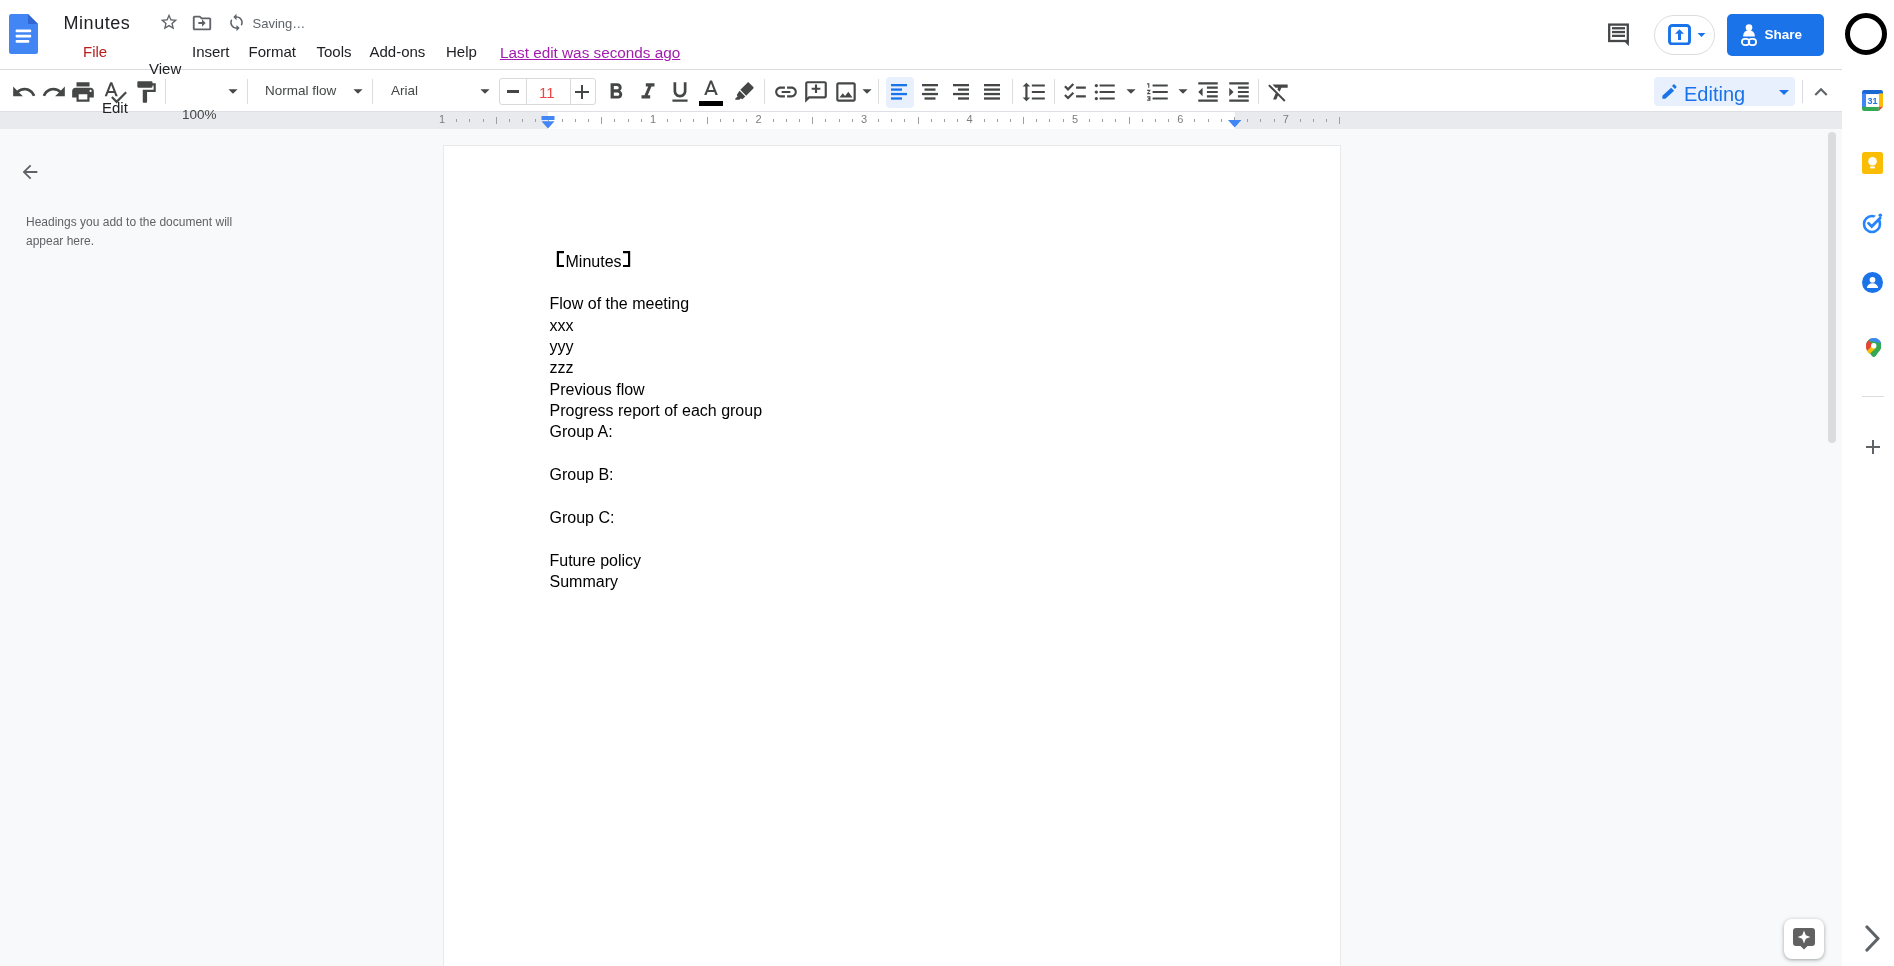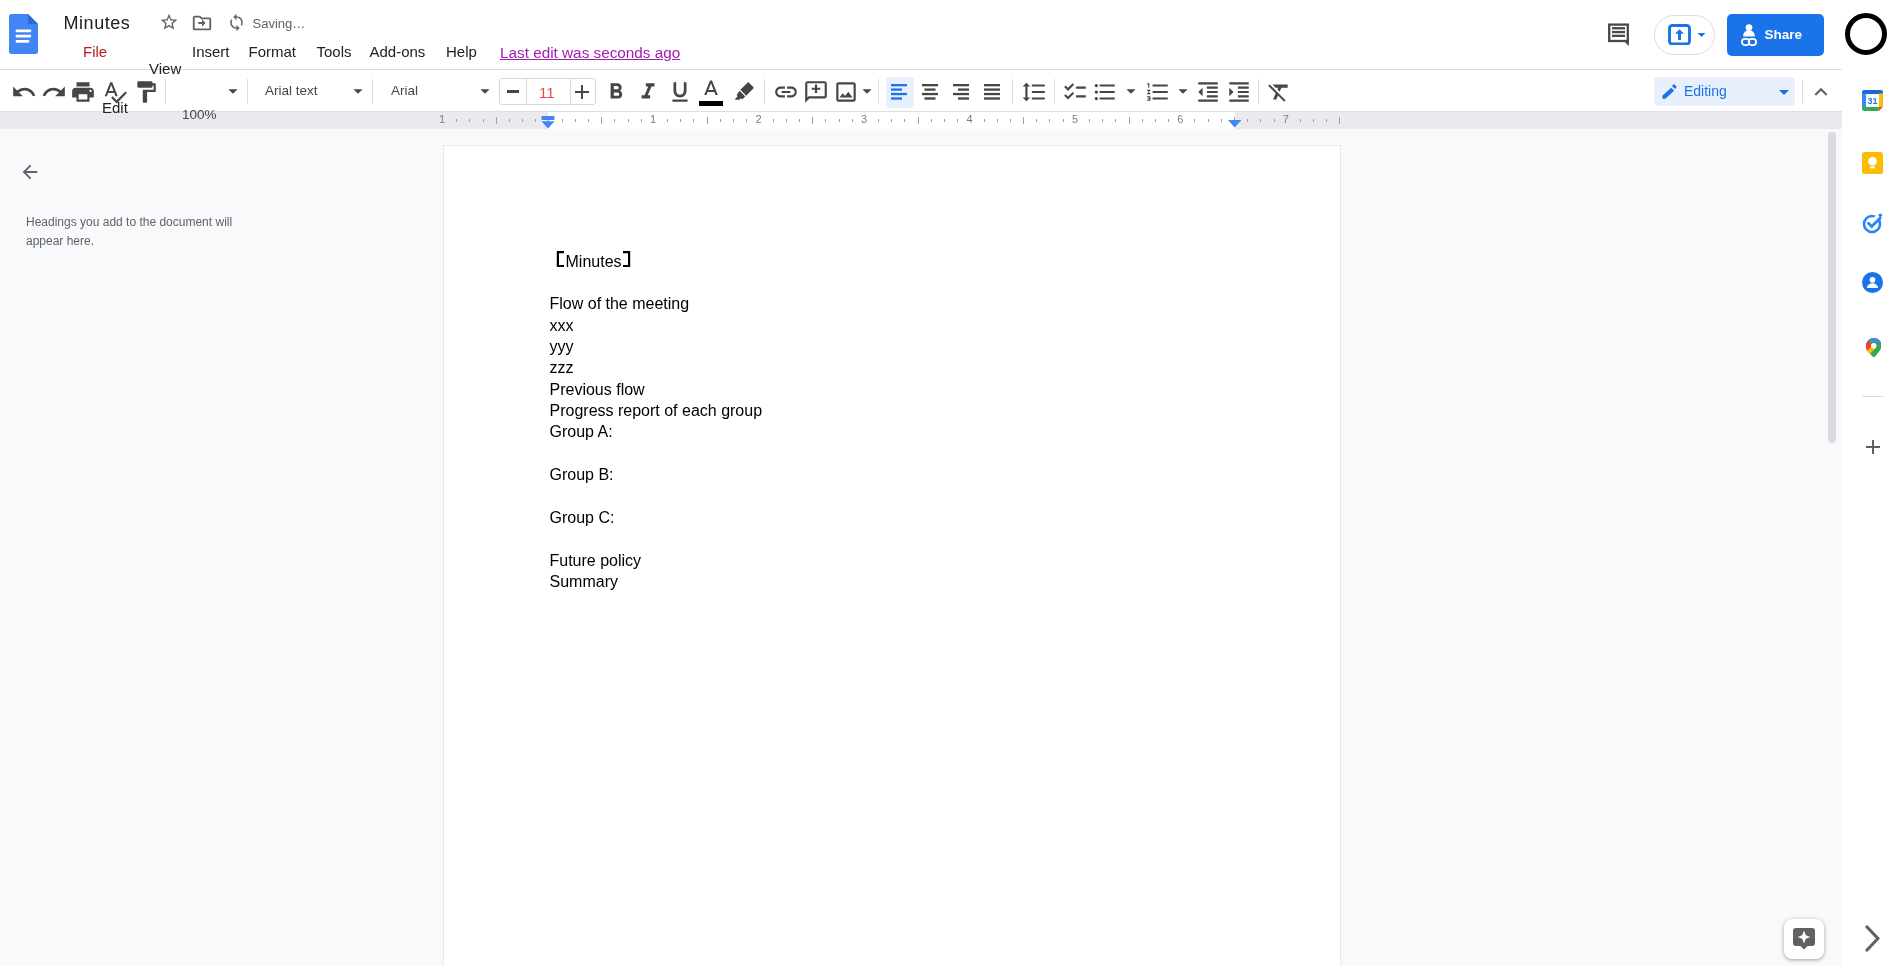--- a/index.html
+++ b/index.html
@@ -70,21 +70,21 @@
   </svg>
 <svg style="position:absolute;left:133px;top:78.5px" width="26" height="26" viewBox="0 0 24 24" fill="#444746">
     <path d="M18 4V3c0-.55-.45-1-1-1H5c-.55 0-1 .45-1 1v4c0 .55.45 1 1 1h12c.55 0 1-.45 1-1V6h1v4H9v11c0 .55.45 1 1 1h2c.55 0 1-.45 1-1v-9h8V4h-3z"></path>
   </svg>
 <div style="position:absolute;left:165px;top:79px;width:1px;height:25px;background:#dadce0"></div>
 <div style="position:absolute;left:182px;top:83px;font-size:13.5px;color:#444746;white-space:pre;margin-top:24px;">100%</div>
 <svg style="position:absolute;left:222px;top:80px" width="22" height="22" viewBox="0 0 24 24" fill="#444746">
     <path d="M7 10l5 5 5-5z"></path>
   </svg>
 <div style="position:absolute;left:247px;top:79px;width:1px;height:25px;background:#dadce0"></div>
-<div style="position:absolute;left:265px;top:83px;font-size:13.5px;color:#444746;white-space:pre;">Arial text</div>
+<div style="position:absolute;left:265px;top:83px;font-size:13.5px;color:#444746;white-space:pre;">Normal flow</div>
 <svg style="position:absolute;left:347px;top:80px" width="22" height="22" viewBox="0 0 24 24" fill="#444746">
     <path d="M7 10l5 5 5-5z"></path>
   </svg>
 <div style="position:absolute;left:372px;top:79px;width:1px;height:25px;background:#dadce0"></div>
 <div style="position:absolute;left:391px;top:83px;font-size:13.5px;color:#444746;white-space:pre;">Arial</div>
 <svg style="position:absolute;left:473.5px;top:80px" width="22" height="22" viewBox="0 0 24 24" fill="#444746">
     <path d="M7 10l5 5 5-5z"></path>
   </svg>
 <div style="position:absolute;left:499px;top:78px;width:96.5px;height:26.5px;border:1px solid #d9d9d9;border-radius:3px;background:#fff"></div>
 <div style="position:absolute;left:525.5px;top:78px;width:1px;height:26.5px;background:#d9d9d9"></div>
@@ -177,21 +177,21 @@
     <path d="M3 21h18v-2H3v2zM3 8v8l4-4-4-4zm8 9h10v-2H11v2zM3 3v2h18V3H3zm8 6h10V7H11v2zm0 4h10v-2H11v2z"></path>
   </svg>
 <div style="position:absolute;left:1258px;top:79px;width:1px;height:25px;background:#dadce0"></div>
 <svg style="position:absolute;left:1266px;top:78.5px" width="26" height="26" viewBox="0 0 24 24" fill="#444746">
     <path d="M3.27 5L2 6.27l6.97 6.97L6.5 19h3l1.57-3.66L16.73 21 18 19.73 3.55 5.27 3.27 5zM6 5v.18L8.82 8h2.4l-.72 1.68 2.1 2.1L14.21 8H20V5H6z"></path>
   </svg>
 <div style="position:absolute;left:1654px;top:77px;width:140.5px;height:28.5px;background:#e8f0fe;border-radius:4px"></div>
 <svg style="position:absolute;left:1659.5px;top:82px" width="19" height="19" viewBox="0 0 24 24" fill="#1a73e8">
     <path d="M3 17.25V21h3.75L17.81 10.94l-3.75-3.75L3 17.25zM20.71 7.04c.39-.39.39-1.02 0-1.41l-2.34-2.34c-.39-.39-1.02-.39-1.41 0l-1.83 1.83 3.75 3.75 1.83-1.83z"></path>
   </svg>
-<div style="position:absolute;left:1684px;top:83px;font-size:14px;color:#1a73e8;white-space:pre;font-weight:500">Editing</div>
+<div style="position:absolute;left:1684px;top:83px;font-size:20px;color:#1a73e8;white-space:pre;font-weight:500">Editing</div>
 <svg style="position:absolute;left:1772px;top:80px" width="24" height="24" viewBox="0 0 24 24" fill="#1a73e8">
     <path d="M7 10l5 5 5-5z"></path>
   </svg>
 <div style="position:absolute;left:1802px;top:80px;width:1px;height:23px;background:#dadce0"></div>
 <svg style="position:absolute;left:1807.5px;top:78.8px" width="26" height="26" viewBox="0 0 24 24" fill="#5f6368">
     <path d="M7.41 15.41L12 10.83l4.59 4.58L18 14l-6-6-6 6z"></path>
   </svg>
 <div style="position:absolute;left:547.6px;top:112px;width:687px;height:16.5px;background:#fff"></div>
 <div style="position:absolute;left:443px;top:119px;width:898px;height:3px;background:repeating-linear-gradient(to right,#9aa0a6 0 1px,transparent 1px 13.1837px)"></div>
 <div style="position:absolute;left:443px;top:116.5px;width:898px;height:7px;background:repeating-linear-gradient(to right,transparent 0 52.735px,#9aa0a6 52.735px 53.735px,transparent 53.735px 105.470px)"></div>

